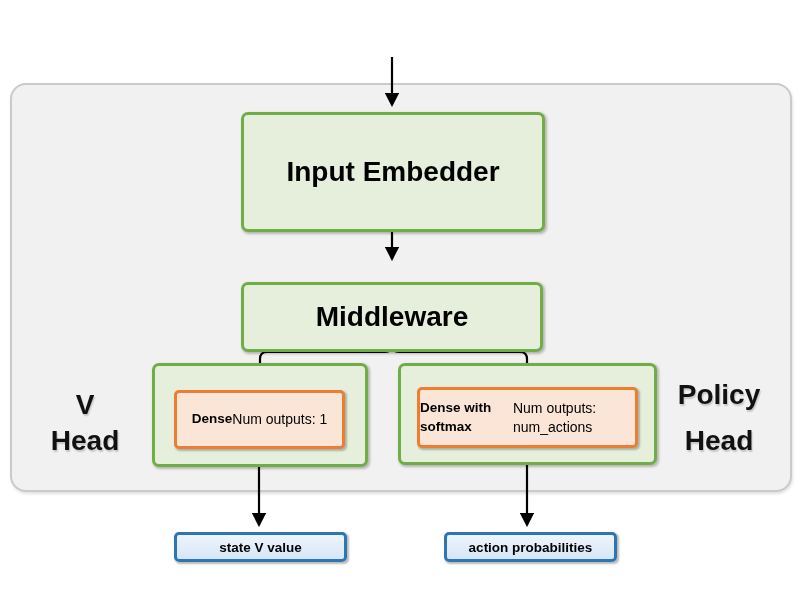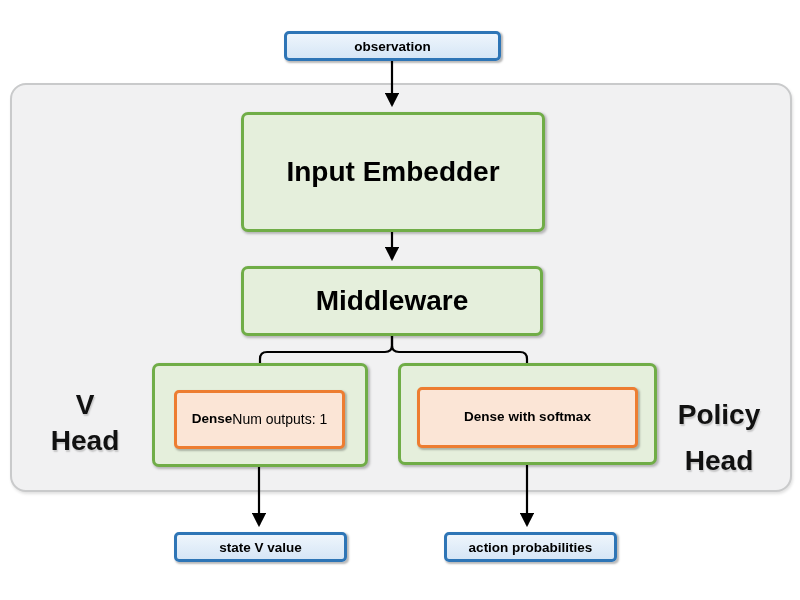--- a/index.html
+++ b/index.html
@@ -37,21 +37,21 @@
   .green-box {
     position: absolute;
     background: #e5efdc;
     border: 3px solid #70ad47;
     border-radius: 7px;
     box-shadow: 1.5px 1.5px 2.5px rgba(0,0,0,0.25);
     display: flex; align-items: center; justify-content: center;
     font-weight: bold; color: #000;
   }
   .embedder-box  { left: 241px; top: 112px; width: 298px; height: 114px; font-size: 28px; }
-  .middleware-box{ left: 241px; top: 266px; width: 296px; height: 64px;  font-size: 28px; }
+  .middleware-box{ left: 241px; top: 282px; width: 296px; height: 64px;  font-size: 28px; }
   .vhead-box     { left: 152px; top: 363px; width: 210px; height: 98px; }
   .policyhead-box{ left: 398px; top: 363px; width: 253px; height: 96px; }
 
   .orange-box {
     position: absolute;
     background: #fbe5d6;
     border: 3px solid #ed7d31;
     border-radius: 5px;
     box-shadow: 1.5px 1.5px 2px rgba(0,0,0,0.25);
     display: flex; flex-direction: row; align-items: center; justify-content: center;
@@ -63,21 +63,21 @@
   .orange-box .t2 { font-weight: normal; font-size: 14px; }
 
   .head-label {
     position: absolute;
     display: flex; flex-direction: column; align-items: center; justify-content: center;
     font-weight: bold; font-size: 28px; color: #111;
     line-height: 1.3;
     text-shadow: 1px 1.5px 1.5px rgba(0,0,0,0.18);
   }
   .vhead-label      { left: 30px;  top: 383px; width: 110px; height: 80px; }
-  .policyhead-label { left: 658px; top: 396px; width: 122px; height: 84px; gap: 10px; }
+  .policyhead-label { left: 658px; top: 376px; width: 122px; height: 84px; gap: 10px; }
 
   .connectors { position: absolute; left: 0; top: 0; width: 800px; height: 600px; pointer-events: none; }
 </style>
 </head>
 <body>
 
 <div class="stage">
 
   <div class="container-bg"></div>
 
@@ -88,23 +88,20 @@
       </marker>
     </defs>
     <path d="M392 57 V105" fill="none" stroke="#000" stroke-width="2.2" marker-end="url(#arrowhead)"></path>
     <path d="M392 228 V259" fill="none" stroke="#000" stroke-width="2.2" marker-end="url(#arrowhead)"></path>
     <path d="M392 332 V345 Q392 352 385 352 H267 Q260 352 260 359 V383" fill="none" stroke="#000" stroke-width="2.2" marker-end="url(#arrowhead)"></path>
     <path d="M392 332 V345 Q392 352 399 352 H520 Q527 352 527 359 V380" fill="none" stroke="#000" stroke-width="2.2" marker-end="url(#arrowhead)"></path>
     <path d="M259 446 V525" fill="none" stroke="#000" stroke-width="2.2" marker-end="url(#arrowhead)"></path>
     <path d="M527 445 V525" fill="none" stroke="#000" stroke-width="2.2" marker-end="url(#arrowhead)"></path>
   </svg>
 
-  <div class="io-box obs-box">
-    <span>observation</span>
-  </div>
 
   <div class="green-box embedder-box">
     <span>Input Embedder</span>
   </div>
 
   <div class="green-box middleware-box">
     <span>Middleware</span>
   </div>
 
   <div class="head-label vhead-label">
@@ -117,20 +114,21 @@
     <span class="t2">Num outputs: 1</span>
   </div>
 
   <div class="head-label policyhead-label">
     <span>Policy</span>
     <span>Head</span>
   </div>
   <div class="green-box policyhead-box"></div>
   <div class="orange-box densesoftmax-box">
     <span class="t1">Dense with softmax</span>
+    <span class="t2">Num outputs: num_actions</span>
   </div>
 
   <div class="io-box actpr-box">
     <span>action probabilities</span>
   </div>
   <div class="io-box statev-box">
     <span>state V value</span>
   </div>
 
 </div>

